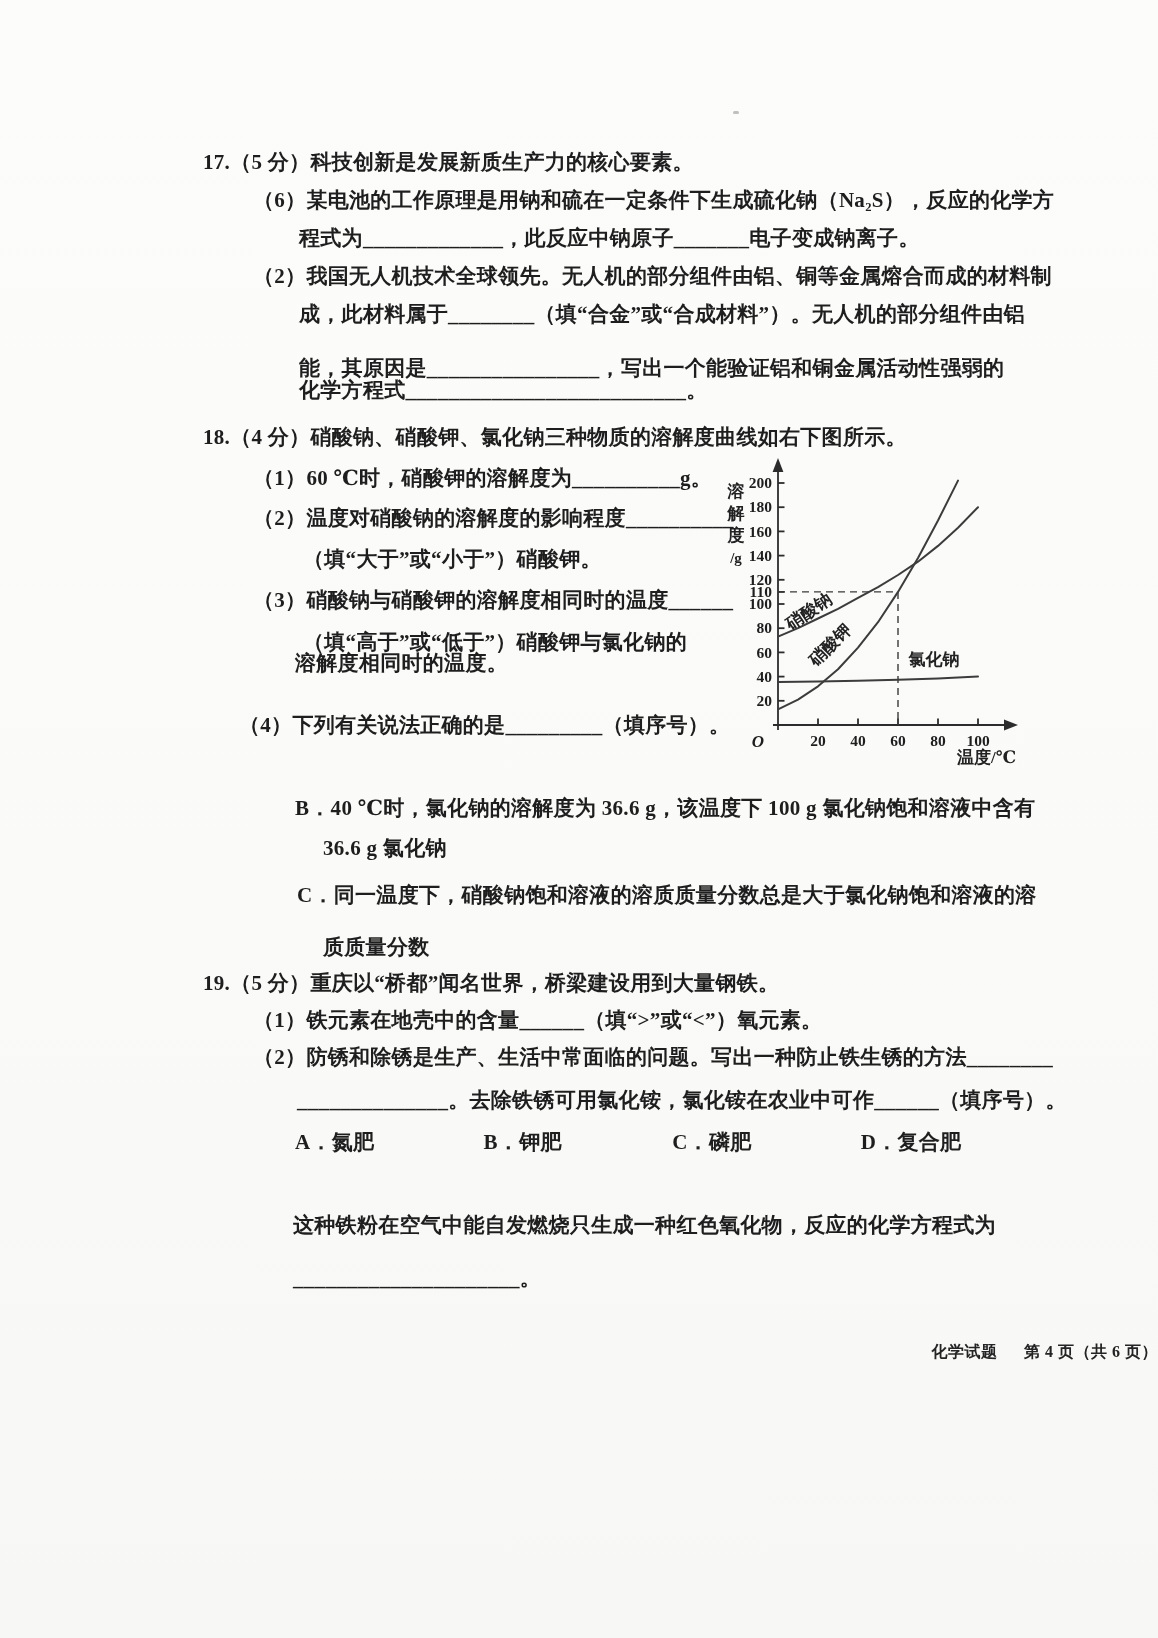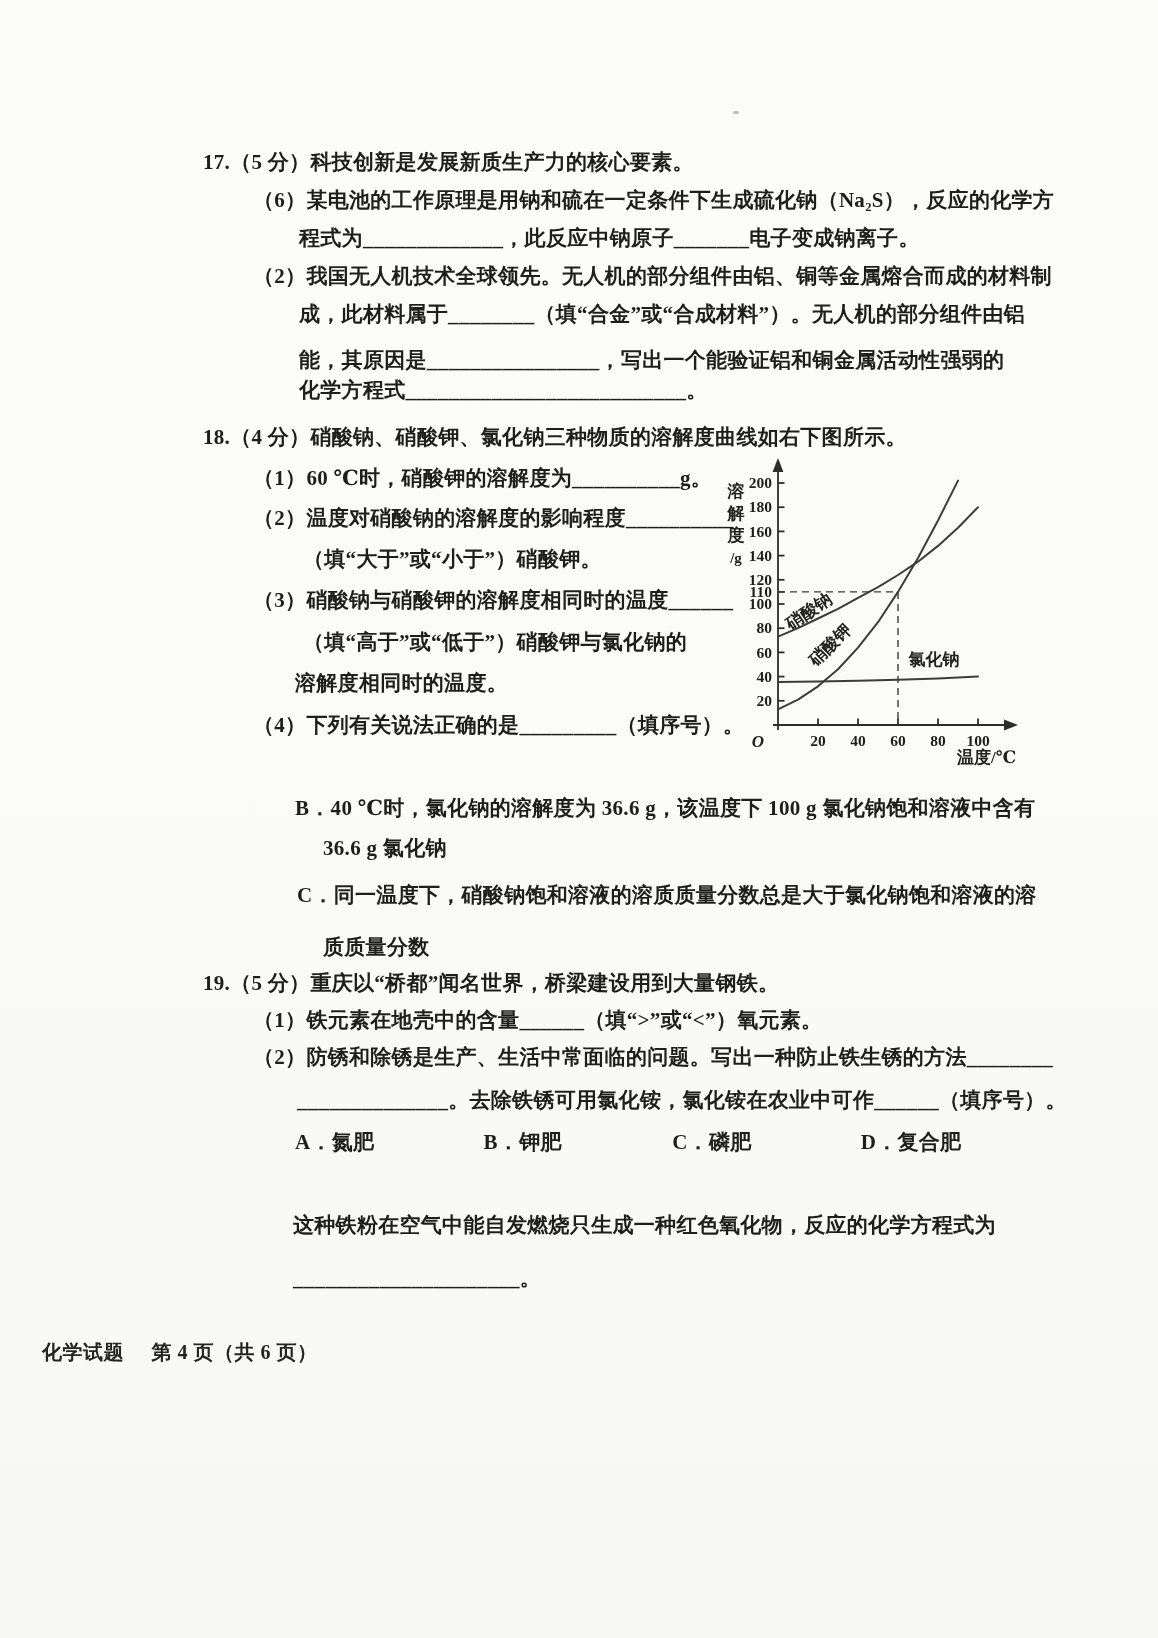--- a/index.html
+++ b/index.html
@@ -25,52 +25,52 @@
   .ax{stroke:#2c2c2c;stroke-width:1.8;}
   .tick{font-size:15.5px;fill:#1e1e1e;font-weight:600;}
   .origin{font-size:17px;fill:#1e1e1e;font-style:italic;font-weight:600;}
   .dash{stroke:#3a3a3a;stroke-width:1.4;fill:none;stroke-dasharray:7 5;}
   .curve{stroke:#3c3c3c;stroke-width:2;fill:none;stroke-linejoin:round;stroke-linecap:round;}
   .clabel{font-size:17px;fill:#222;font-weight:600;}
   .ylch{font-size:17px;fill:#222;font-weight:600;}
   .ylu{font-size:15px;fill:#222;font-weight:600;}
   .footer{
     position:absolute;top:1338px;left:0;right:0;height:28px;line-height:28px;
-    text-align:left;font-size:20px;font-weight:600;color:#242424;
+    text-align:right;font-size:16px;font-weight:600;color:#242424;
     padding-left:42px;letter-spacing:.5px;
   }
   .footer .fgap{margin-left:22px;}
   .speck{
     position:absolute;left:733px;top:111px;width:6px;height:3px;
     background:#8e8e8e;border-radius:2px;opacity:.55;
   }
 </style>
 </head>
 <body>
 
 <div class="page">
 
   <div class="speck"></div>
 
   <div class="line" style="top:147px;left:203px">17.（5 分）科技创新是发展新质生产力的核心要素。</div>
   <div class="line" style="top:185px;left:253px">（6）某电池的工作原理是用钠和硫在一定条件下生成硫化钠（Na₂S），反应的化学方</div>
   <div class="line" style="top:223px;left:299px">程式为_____________，此反应中钠原子_______电子变成钠离子。</div>
   <div class="line" style="top:261px;left:253px">（2）我国无人机技术全球领先。无人机的部分组件由铝、铜等金属熔合而成的材料制</div>
   <div class="line" style="top:299px;left:299px">成，此材料属于________（填“合金”或“合成材料”）。无人机的部分组件由铝</div>
-  <div class="line" style="top:345px;left:299px">能，其原因是________________，写出一个能验证铝和铜金属活动性强弱的</div>
+  <div class="line" style="top:353px;left:299px">能，其原因是________________，写出一个能验证铝和铜金属活动性强弱的</div>
   <div class="line" style="top:375px;left:299px">化学方程式__________________________。</div>
 
   <div class="line" style="top:422px;left:203px">18.（4 分）硝酸钠、硝酸钾、氯化钠三种物质的溶解度曲线如右下图所示。</div>
   <div class="line" style="top:463px;left:253px">（1）60 ℃时，硝酸钾的溶解度为__________g。</div>
   <div class="line" style="top:503px;left:253px">（2）温度对硝酸钠的溶解度的影响程度__________</div>
   <div class="line" style="top:544px;left:303px">（填“大于”或“小于”）硝酸钾。</div>
   <div class="line" style="top:585px;left:253px">（3）硝酸钠与硝酸钾的溶解度相同时的温度______</div>
   <div class="line" style="top:627px;left:303px">（填“高于”或“低于”）硝酸钾与氯化钠的</div>
-  <div class="line" style="top:668px;left:295px">溶解度相同时的温度。</div>
-  <div class="line" style="top:710px;left:253px">（4）下列有关说法正确的是_________（填序号）。</div>
+  <div class="line" style="top:648px;left:295px">溶解度相同时的温度。</div>
+  <div class="line" style="top:710px;left:239px">（4）下列有关说法正确的是_________（填序号）。</div>
   <div class="line" style="top:793px;left:295px">B．40 ℃时，氯化钠的溶解度为 36.6 g，该温度下 100 g 氯化钠饱和溶液中含有</div>
   <div class="line" style="top:833px;left:323px">36.6 g 氯化钠</div>
   <div class="line" style="top:880px;left:297px">C．同一温度下，硝酸钠饱和溶液的溶质质量分数总是大于氯化钠饱和溶液的溶</div>
   <div class="line" style="top:932px;left:323px">质质量分数</div>
 
   <div class="chart" style="left:690px;top:453px">
     <svg width="340" height="315" viewBox="0 0 340 315">
         <line x1="88" y1="277" x2="88" y2="16" class="ax"></line>
         <polygon points="88,5 82.6,19 93.4,19" fill="#2c2c2c"></polygon>
         <line x1="83" y1="272" x2="318" y2="272" class="ax"></line>

